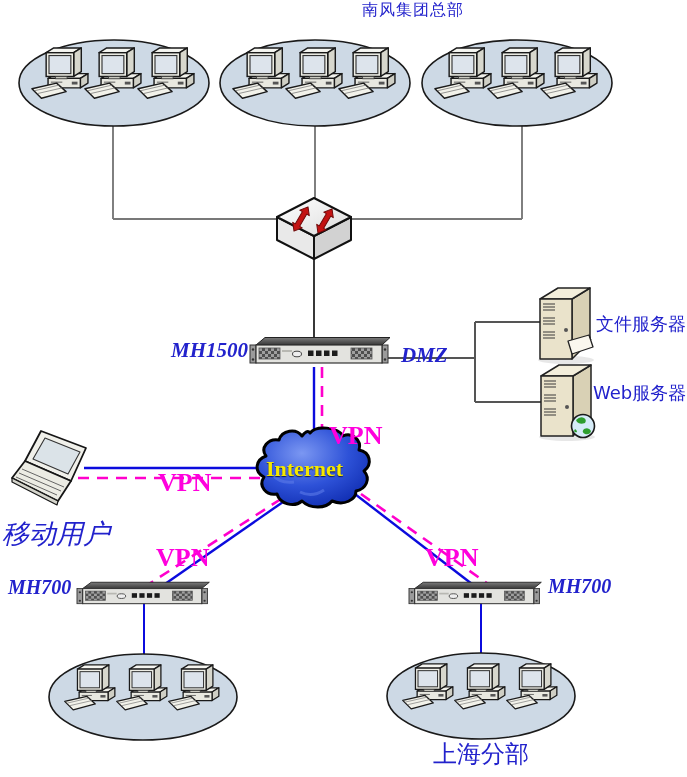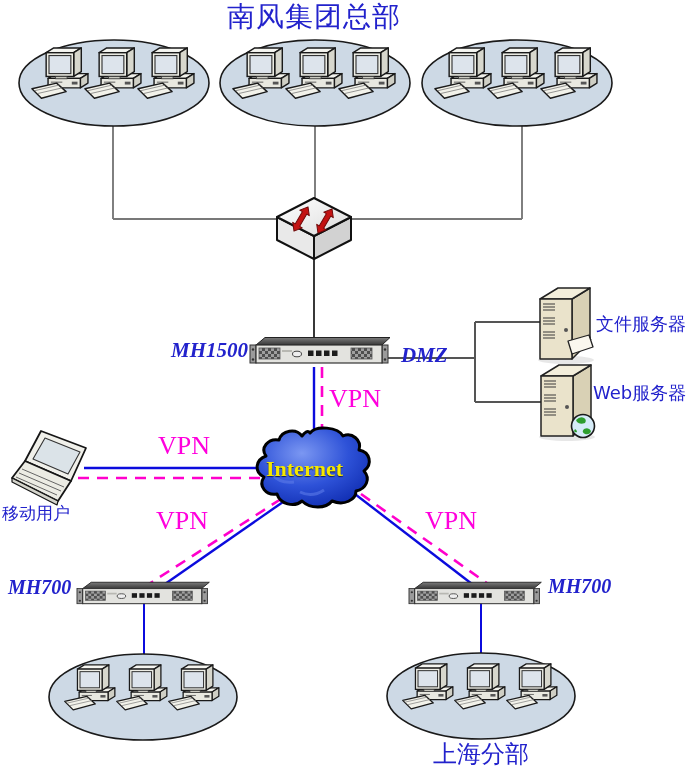--- a/index.html
+++ b/index.html
@@ -4,23 +4,23 @@
 <style>
   html,body { margin:0; padding:0; background:#ffffff; }
   .canvas {
     position:relative; width:687px; height:777px; background:#ffffff;
     overflow:hidden; font-family:"DejaVu Sans", sans-serif;
   }
   .layer { position:absolute; left:0; top:0; }
   .lbl { position:absolute; line-height:1.05; white-space:nowrap; }
   .blue { color:#2222cc; }
   .serifb { font-family:"Liberation Serif","DejaVu Serif",serif; font-weight:bold;font-style:italic; }
-  .title { font-size:28px; text-align:center; letter-spacing:1px; }
+  .title { font-size:16px; text-align:right; letter-spacing:1px; }
   .devlbl { font-size:21px; }
-  .vpn { color:#ff00dd; font-size:26px; font-family:"Liberation Serif","DejaVu Serif",serif; font-weight:normal; }
+  .vpn { color:#ff00dd; font-size:26px; font-family:"Liberation Serif","DejaVu Serif",serif; font-weight:bold;margin-top:37px; }
   .srvlbl { font-size:18px;text-align:center; }
   .branchlbl { font-size:24px; text-align:center; }
   .internet-lbl {
     font-size:22px; color:#f5e800;
     font-family:"Liberation Serif","DejaVu Serif",serif; font-weight:bold;
     text-shadow:0 1px 1px #101a55;
   }
 </style>
 </head>
 <body>
@@ -227,21 +227,21 @@
   <div class="lbl internet-lbl" style="left:266px; top:457px; width:100px;">Internet</div>
 
   <div class="lbl vpn" style="left:329px; top:385px;">VPN</div>
 
   <div class="lbl vpn" style="left:158px; top:432px;">VPN</div>
 
   <div class="lbl vpn" style="left:156px; top:507px;">VPN</div>
 
   <div class="lbl vpn" style="left:425px; top:507px;">VPN</div>
 
-  <div class="lbl blue" style="left:2px; top:505px; font-size:17px;">移动用户</div>
+  <div class="lbl blue" style="left:2px; top:520px; font-size:27px;font-style:italic;">移动用户</div>
 
   <div class="lbl blue serifb" style="left:8px; top:577px; font-size:20px;">MH700</div>
 
   <div class="lbl blue serifb" style="left:548px; top:576px; font-size:20px;">MH700</div>
 
 
   <div class="lbl branchlbl blue" style="left:426px; top:742px; width:110px;">上海分部</div>
 
 </div>
 

